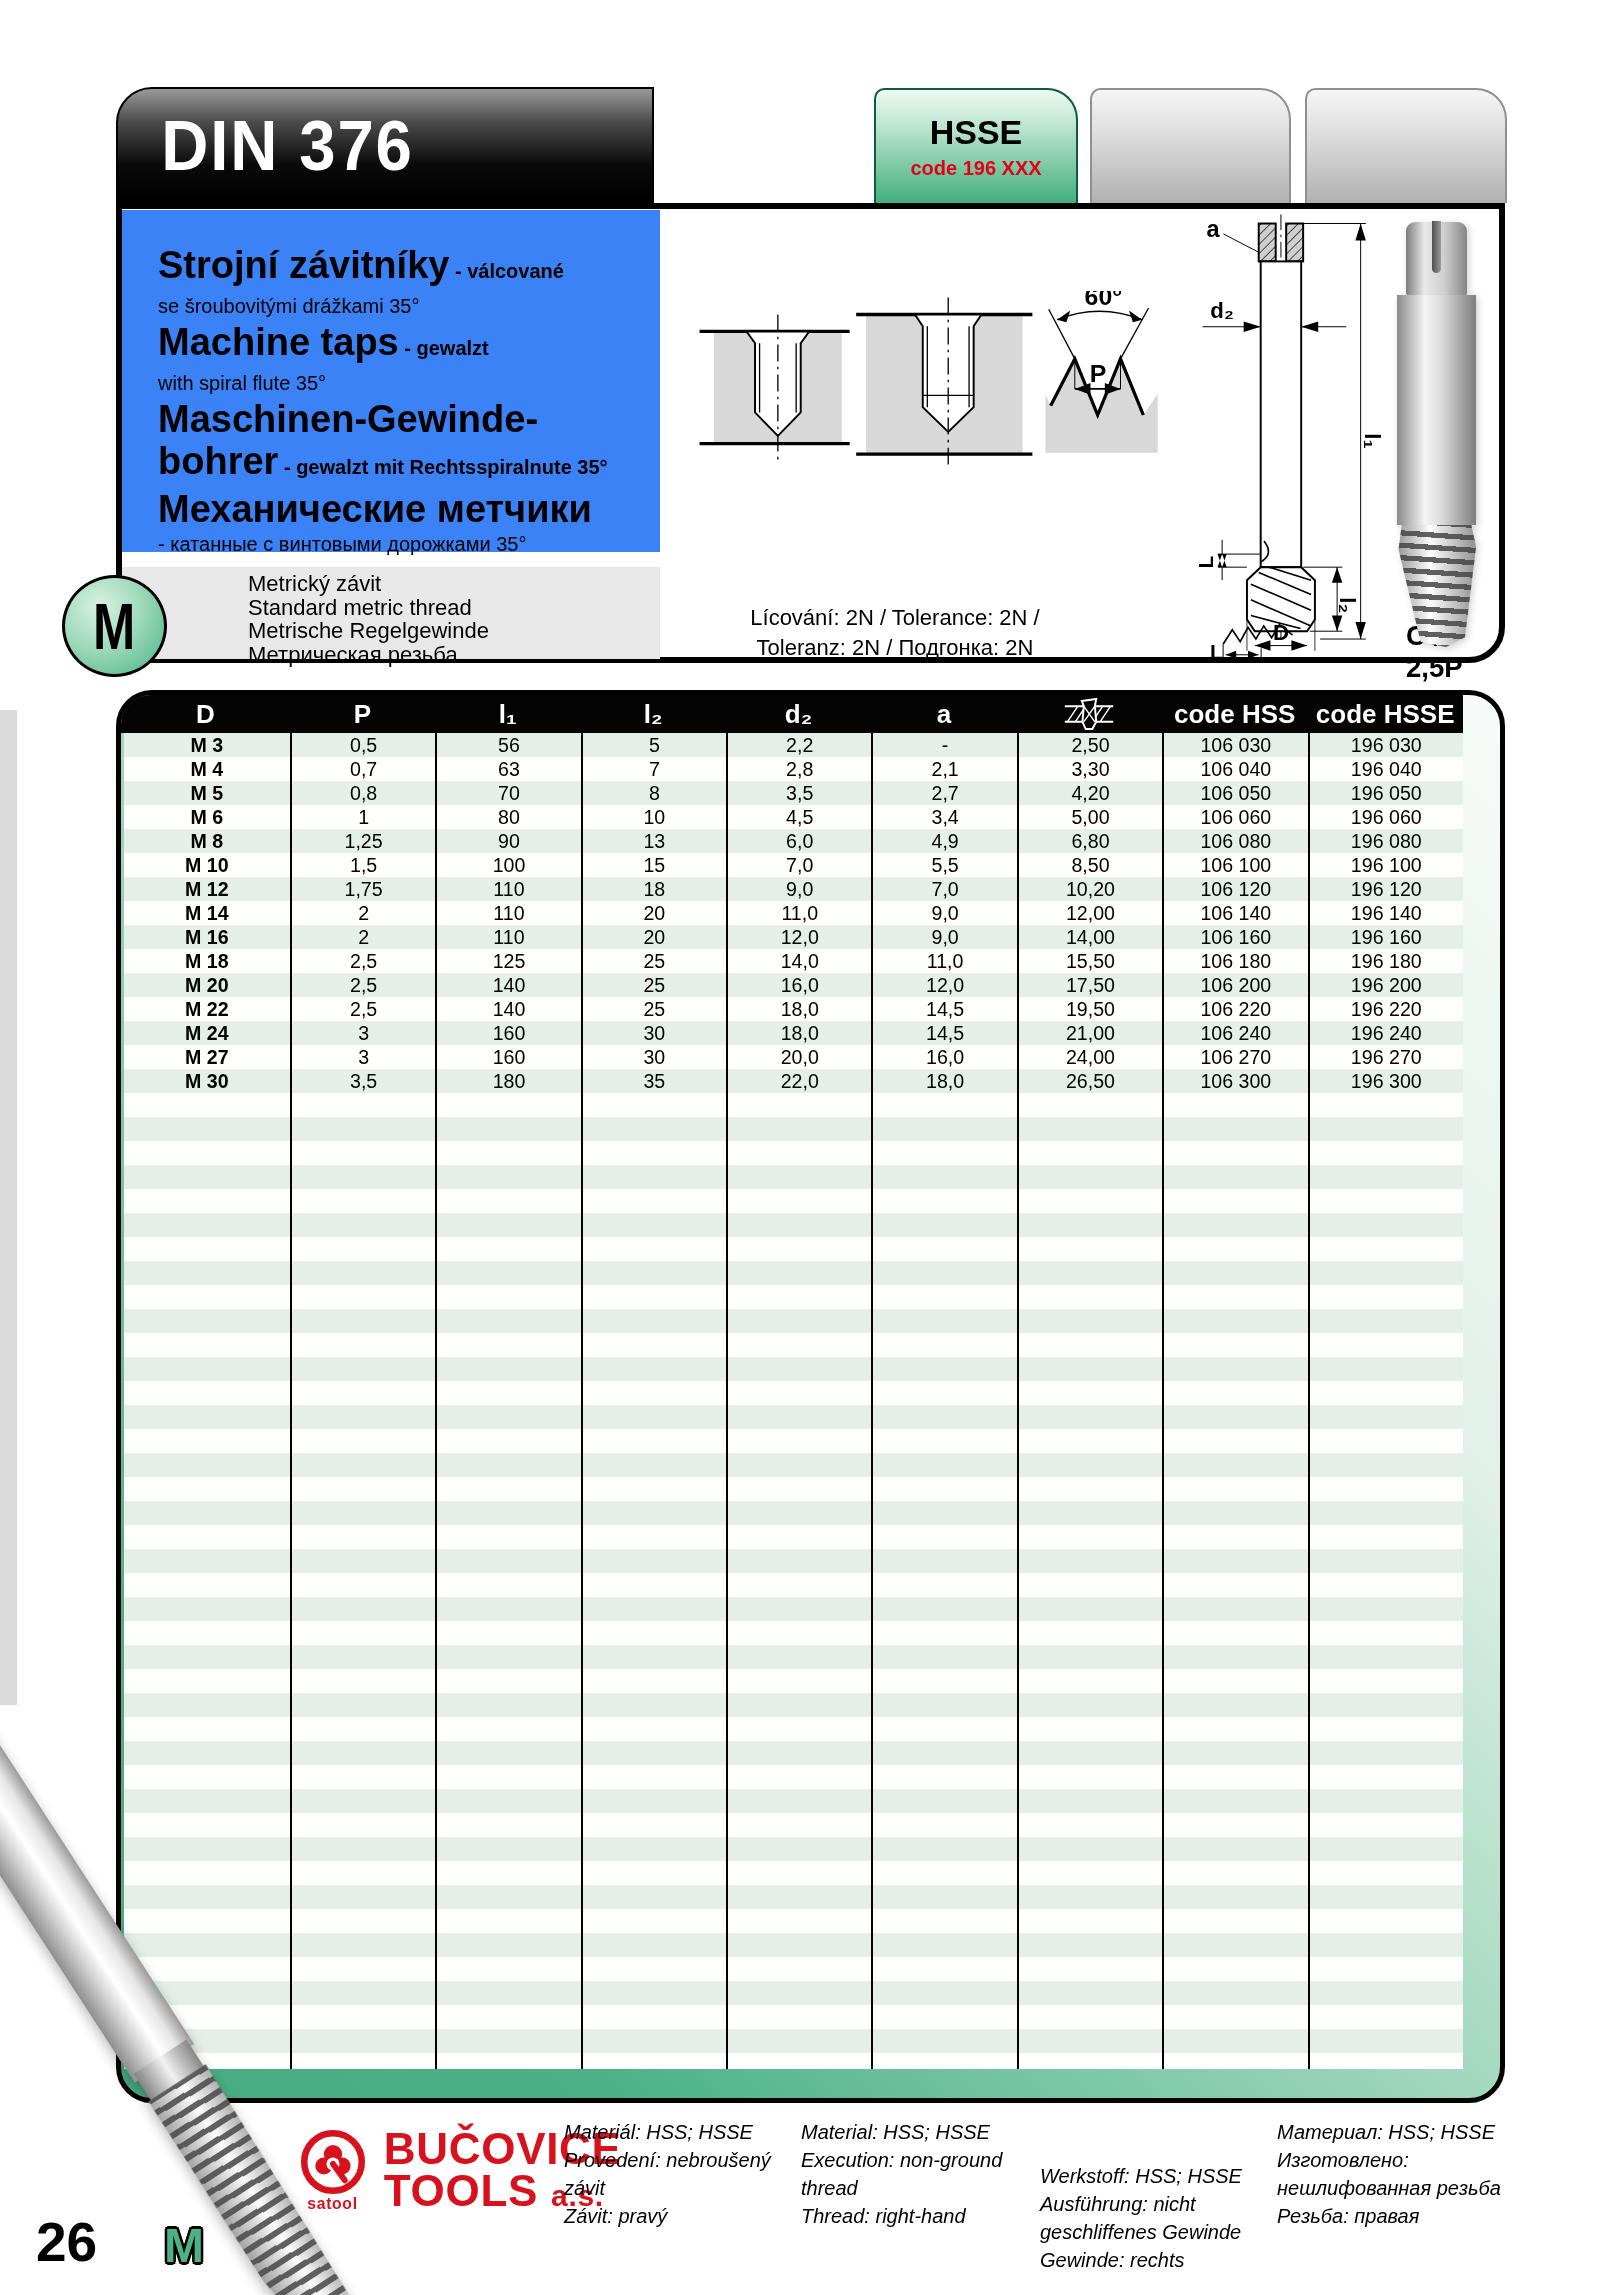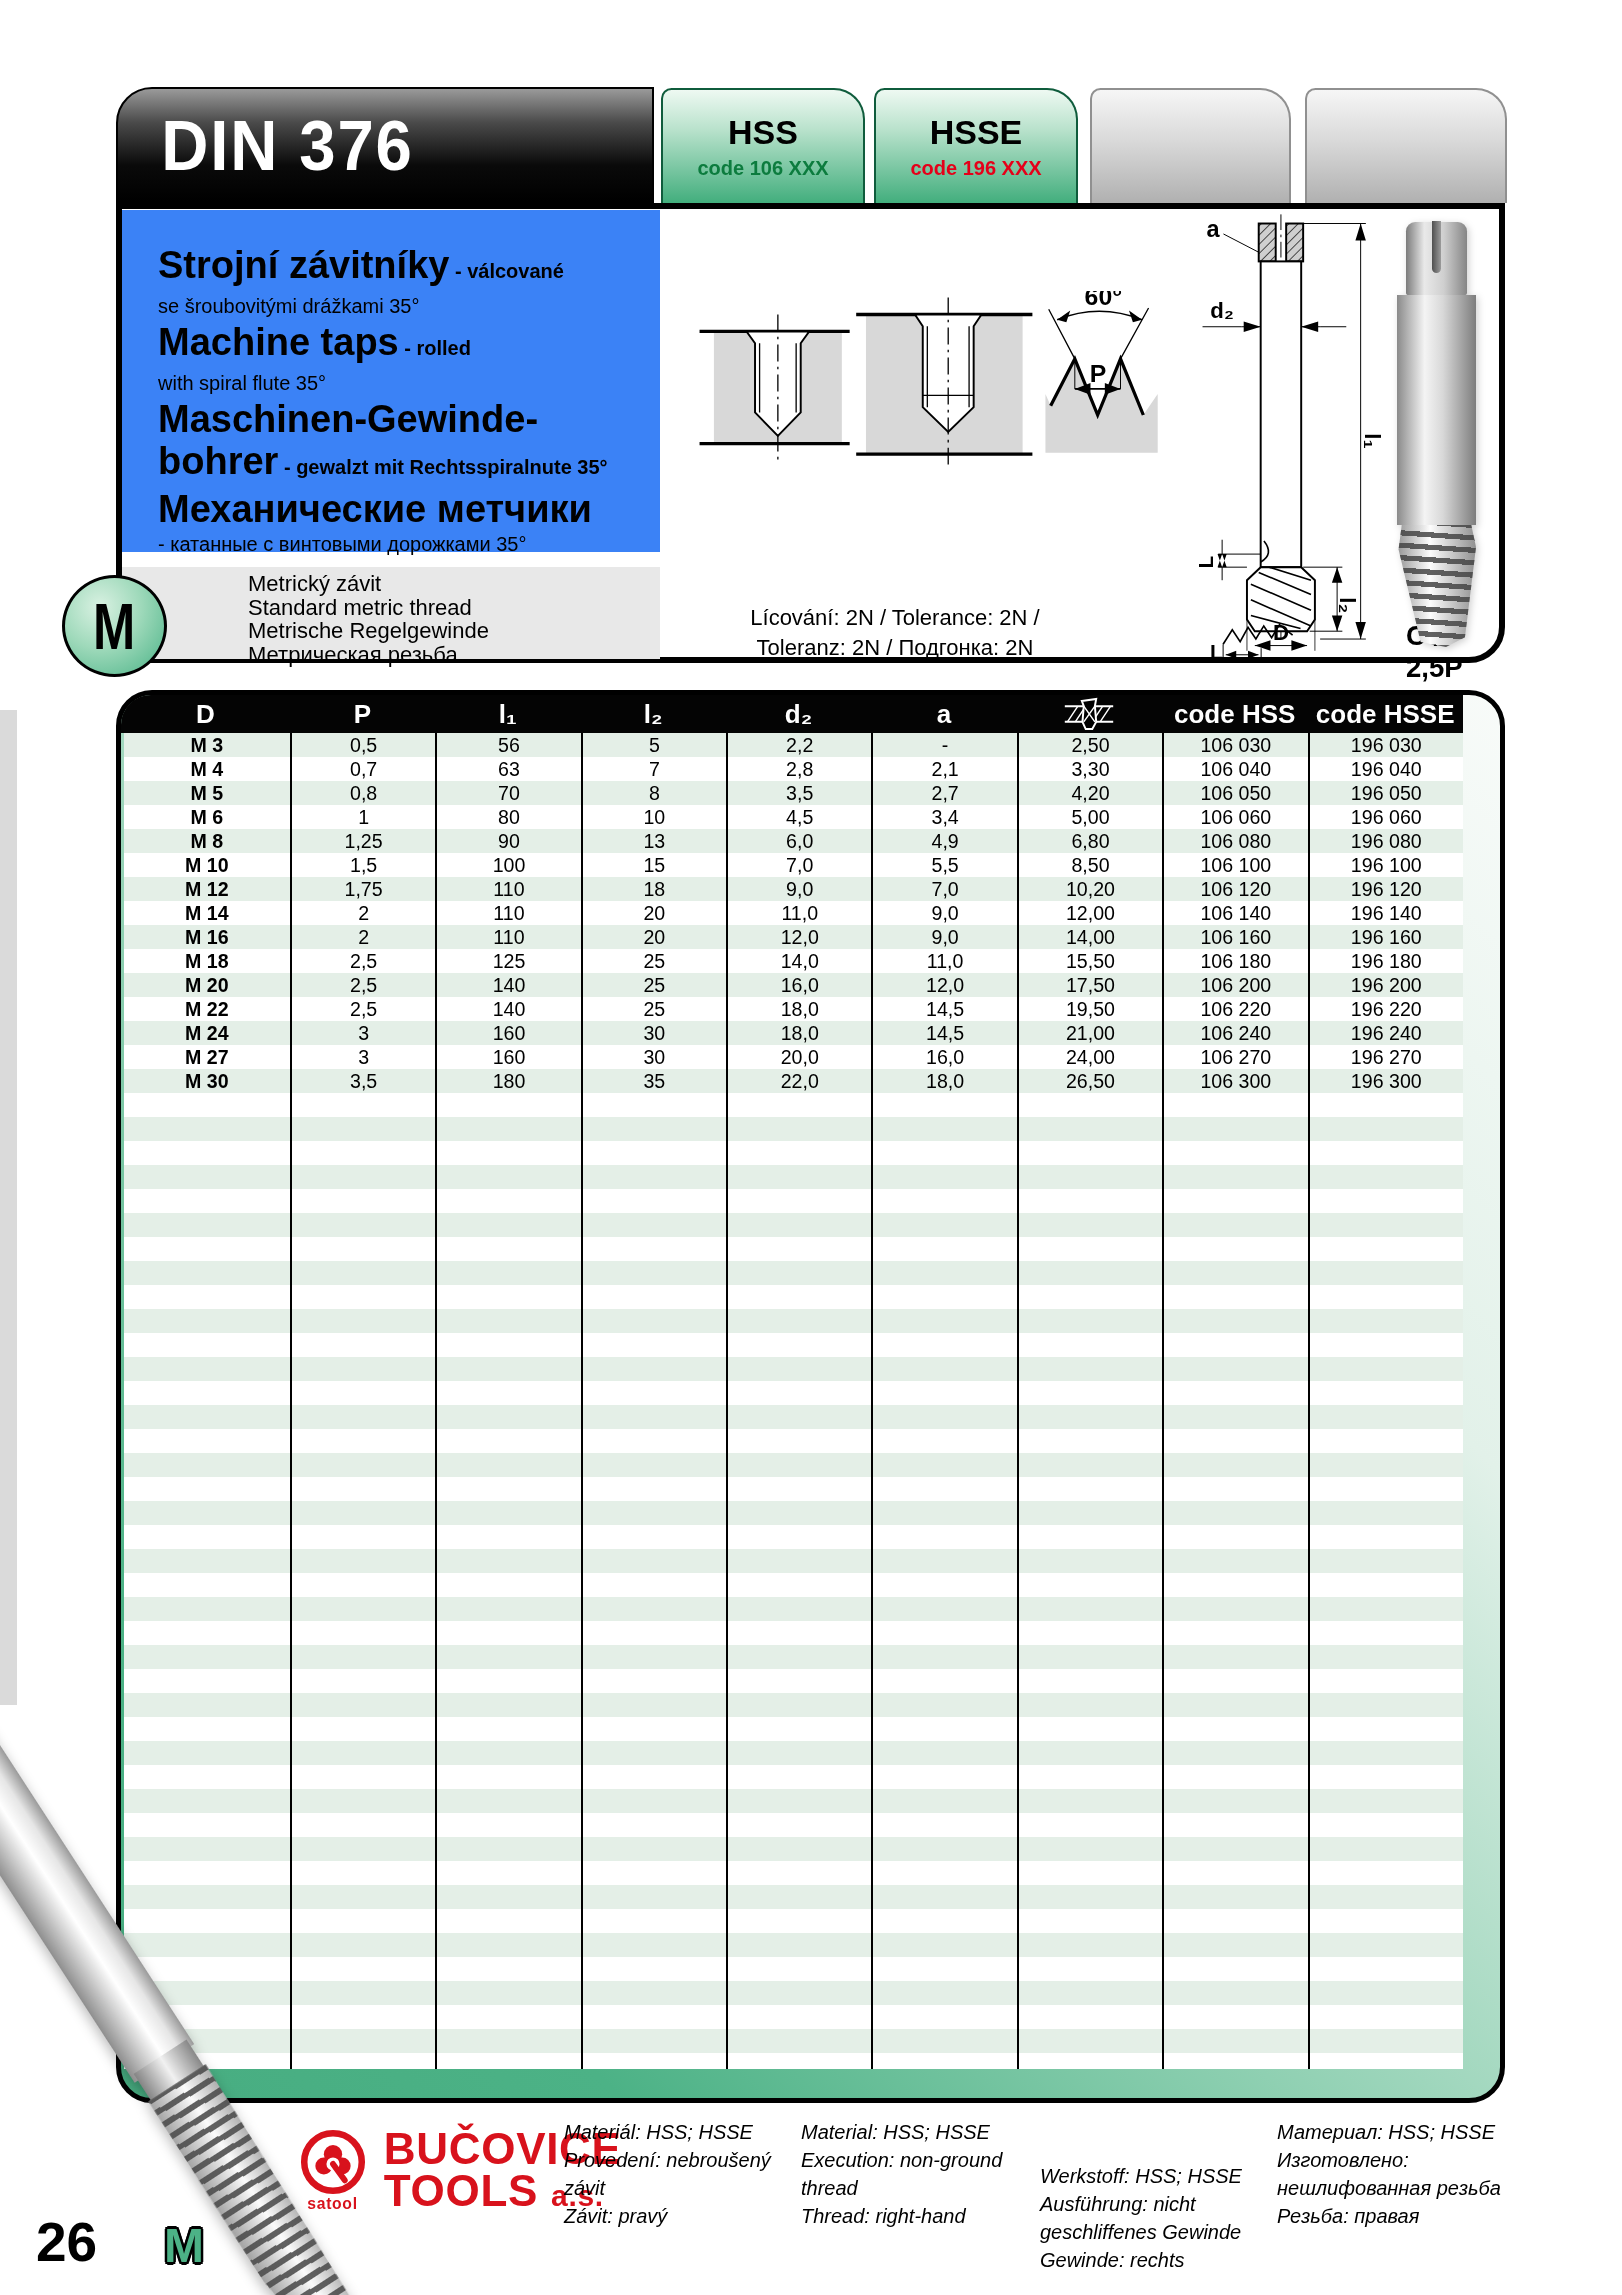--- a/index.html
+++ b/index.html
@@ -107,36 +107,32 @@
 </head>
 <body>
 
 <div class="page">
 
   <div class="scan-strip"></div>
 
   <div class="din-bar">
     <span>DIN 376</span>
   </div>
-  <div class="tab green" style="left:661px;width:204px;">
-    <span class="t1">HSS</span>
-    <span class="t2 greentxt">code 106 XXX</span>
-  </div>
   <div class="tab green" style="left:874px;width:204px;">
     <span class="t1">HSSE</span>
     <span class="t2 redtxt">code 196 XXX</span>
   </div>
   <div class="tab gray" style="left:1090px;width:201px;"></div>
   <div class="tab gray" style="left:1305px;width:202px;"></div>
 
   <div class="top-panel">
     <div class="title-box" id="title-box">
         <div class="tl-big">Strojní závitníky<span class="suffix"> - válcované</span></div>
         <div class="tl-small">se šroubovitými drážkami 35°</div>
-        <div class="tl-big">Machine taps<span class="suffix"> - rolled</span></div>
+        <div class="tl-big">Machine taps<span class="suffix"> - gewalzt</span></div>
         <div class="tl-small">with spiral flute 35°</div>
         <div class="tl-big">Maschinen-Gewinde-</div>
         <div class="tl-big">bohrer<span class="suffix"> - gewalzt mit Rechtsspiralnute 35°</span></div>
         <div class="tl-big">Механические метчики</div>
         <div class="tl-small">- катанные с винтовыми дорожками 35°</div>
       </div>
     <div class="metric-box" id="metric-box">
         <div>Metrický závit</div>
         <div>Standard metric thread</div>
         <div>Metrische Regelgewinde</div>

